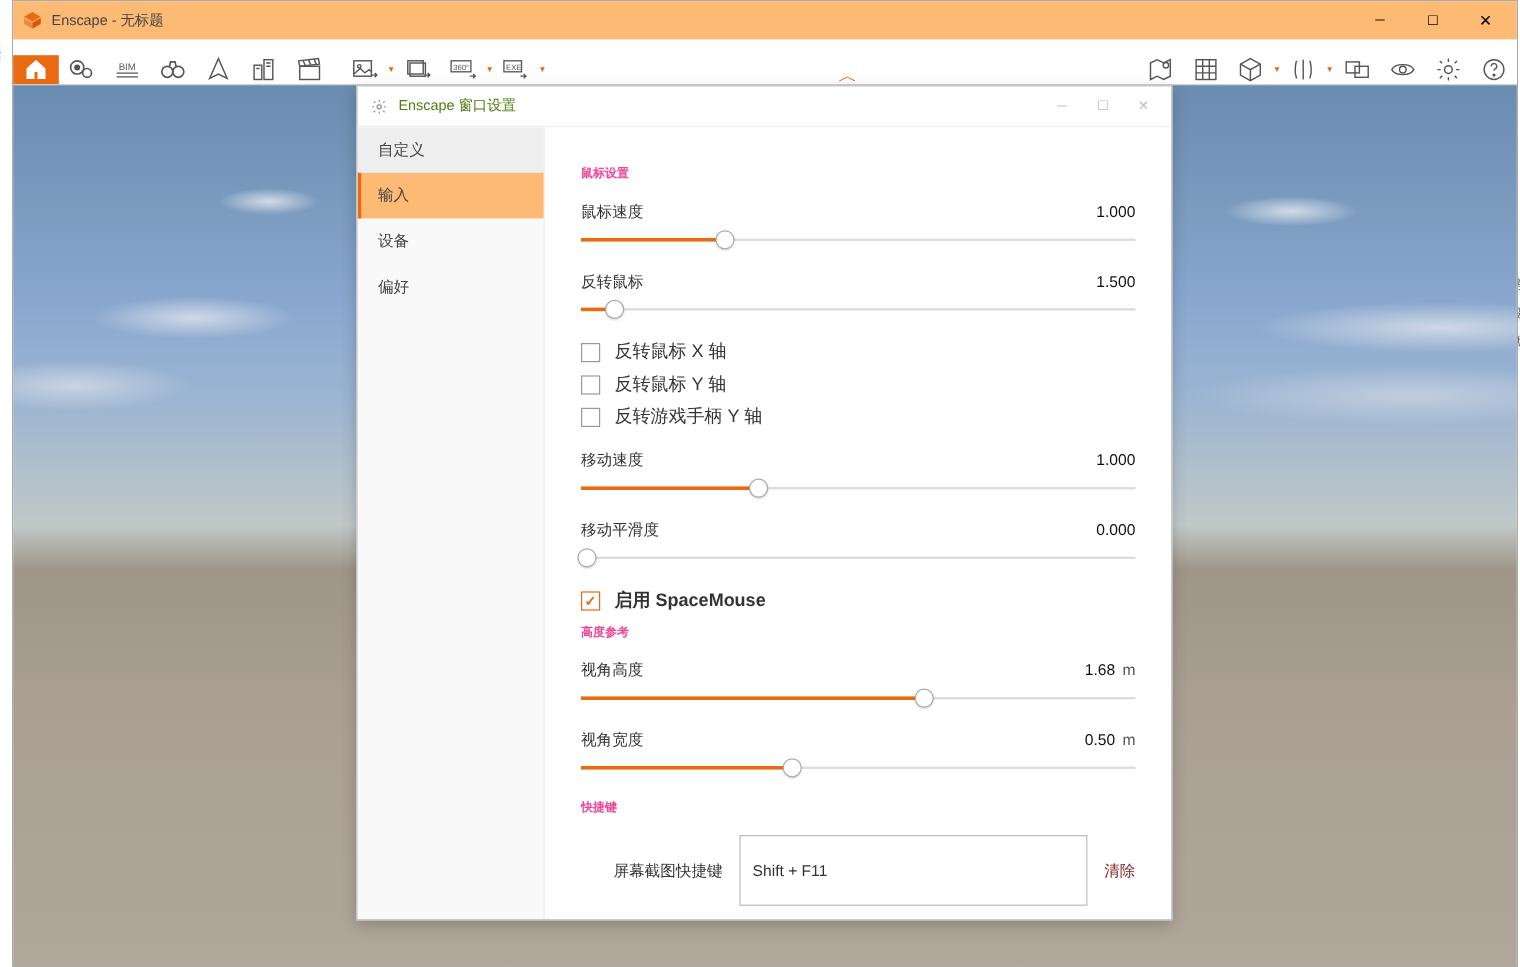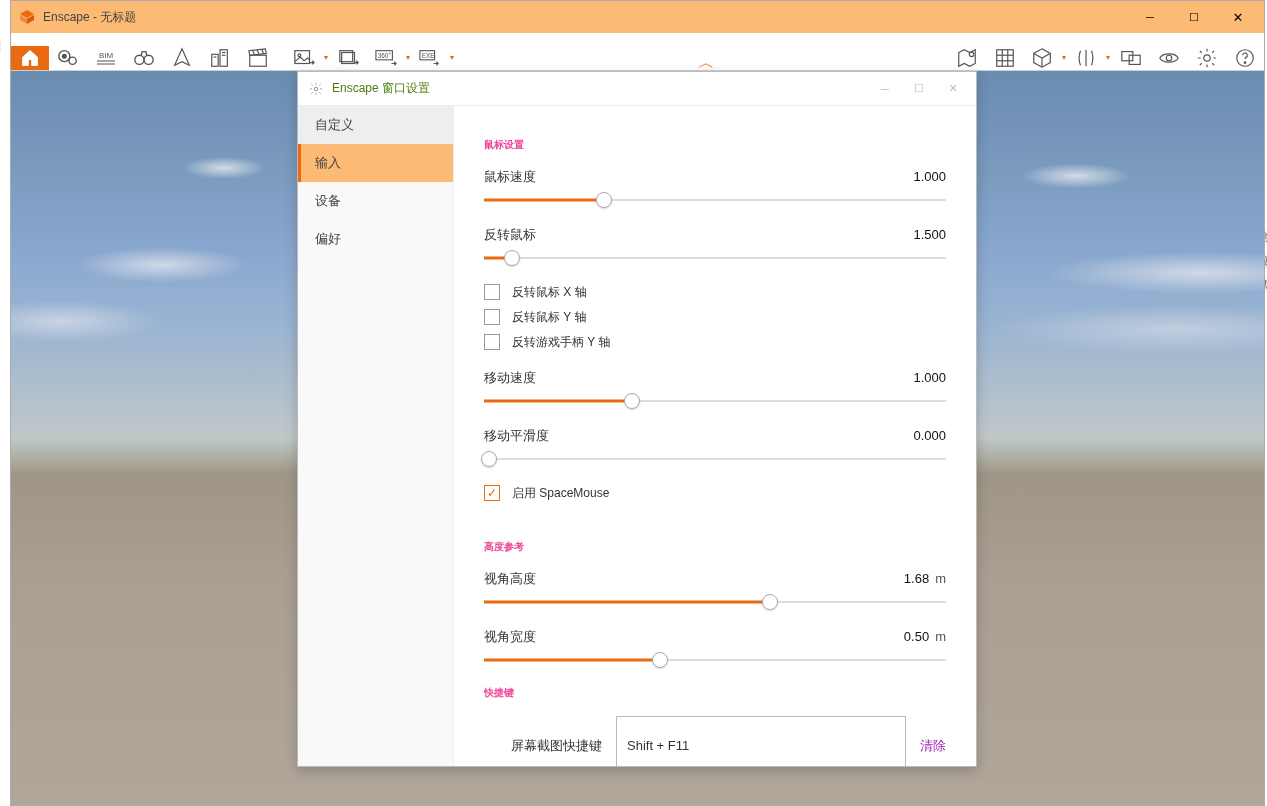--- a/index.html
+++ b/index.html
@@ -51,27 +51,27 @@
   .sec-title { font-size:10px; color:#ec4899; font-weight:600; margin-top:4px; margin-bottom:16px;}
   .row { margin-bottom:18px; }
   .row-head { display:flex; align-items:baseline; font-size:13px; color:#333; margin-bottom:6px;}
   .row-head .label { flex:1;}
   .row-head .val { color:#111; font-size:13px;}
   .row-head .unit { color:#555; margin-left:6px; font-size:13px;}
   .slider { position:relative; height:16px; }
   .slider .track { position:absolute; left:0; right:0; top:50%; height:2px; background:#ddd; transform:translateY(-50%);}
   .slider .fill { position:absolute; left:0; top:50%; height:3px; background:#ea6a12; transform:translateY(-50%);}
   .slider .thumb { position:absolute; top:50%; width:16px; height:16px; border-radius:50%; background:#fff; border:1px solid #aaa; transform:translate(-50%,-50%); box-shadow:0 1px 2px rgba(0,0,0,0.15);}
-  .check-row { display:flex; gap:12px; margin:8px 0; font-size:12px; color:#333;}
+  .check-row { display:flex; align-items:center; gap:12px; margin:8px 0; font-size:15px; color:#333;}
   .checkbox { width:16px; height:16px; border:1px solid #999; background:#fff; display:flex; align-items:center; justify-content:center;}
   .checkbox.checked { border-color:#ea6a12; }
   .checkbox.checked::after { content:"✓"; color:#ea6a12; font-size:12px; line-height:1; }
   .hk-row { display:flex; align-items:center; gap:14px; font-size:13px; color:#333;justify-content:flex-end;}
   .hk-input { border:1px solid #bbb; padding:21px 10px; width:290px; font-size:13px; color:#333;}
-  .hotkey-clear { color:#a21caf; }
+  .hotkey-clear { color:#7f1d1d; }
   svg { display:block; }
   .side-fragment { position:absolute; left:-10px; background:#f2f2f2; font-size:11px; color:#666; }
 </style>
 </head>
 <body>
 
 <div class="side-fragment" style="top:38px;">标</div>
 <div class="side-fragment" style="left:1258px; top:230px;">榜</div>
 <div class="side-fragment" style="left:1258px; top:254px;">设</div>
 <div class="side-fragment" style="left:1258px; top:278px;">试</div>
@@ -358,21 +358,21 @@
             <div class="row-head">
                 <span class="label">移动平滑度</span>
                 <span class="val">0.000</span>
               </div>
             <div class="slider">
                 <div class="track"></div>
                 <div class="thumb" style="left:1%"></div>
               </div>
           </div>
 
-          <div class="check-row" style="margin-bottom:38px;">
+          <div class="check-row" style="margin-bottom:10px;font-weight:bold;">
               <span class="checkbox checked"></span>
               <span>启用 SpaceMouse</span>
             </div>
 
           <div class="sec-title">高度参考</div>
 
           <div class="row">
             <div class="row-head">
                 <span class="label">视角高度</span>
                 <span class="val">1.68</span>

